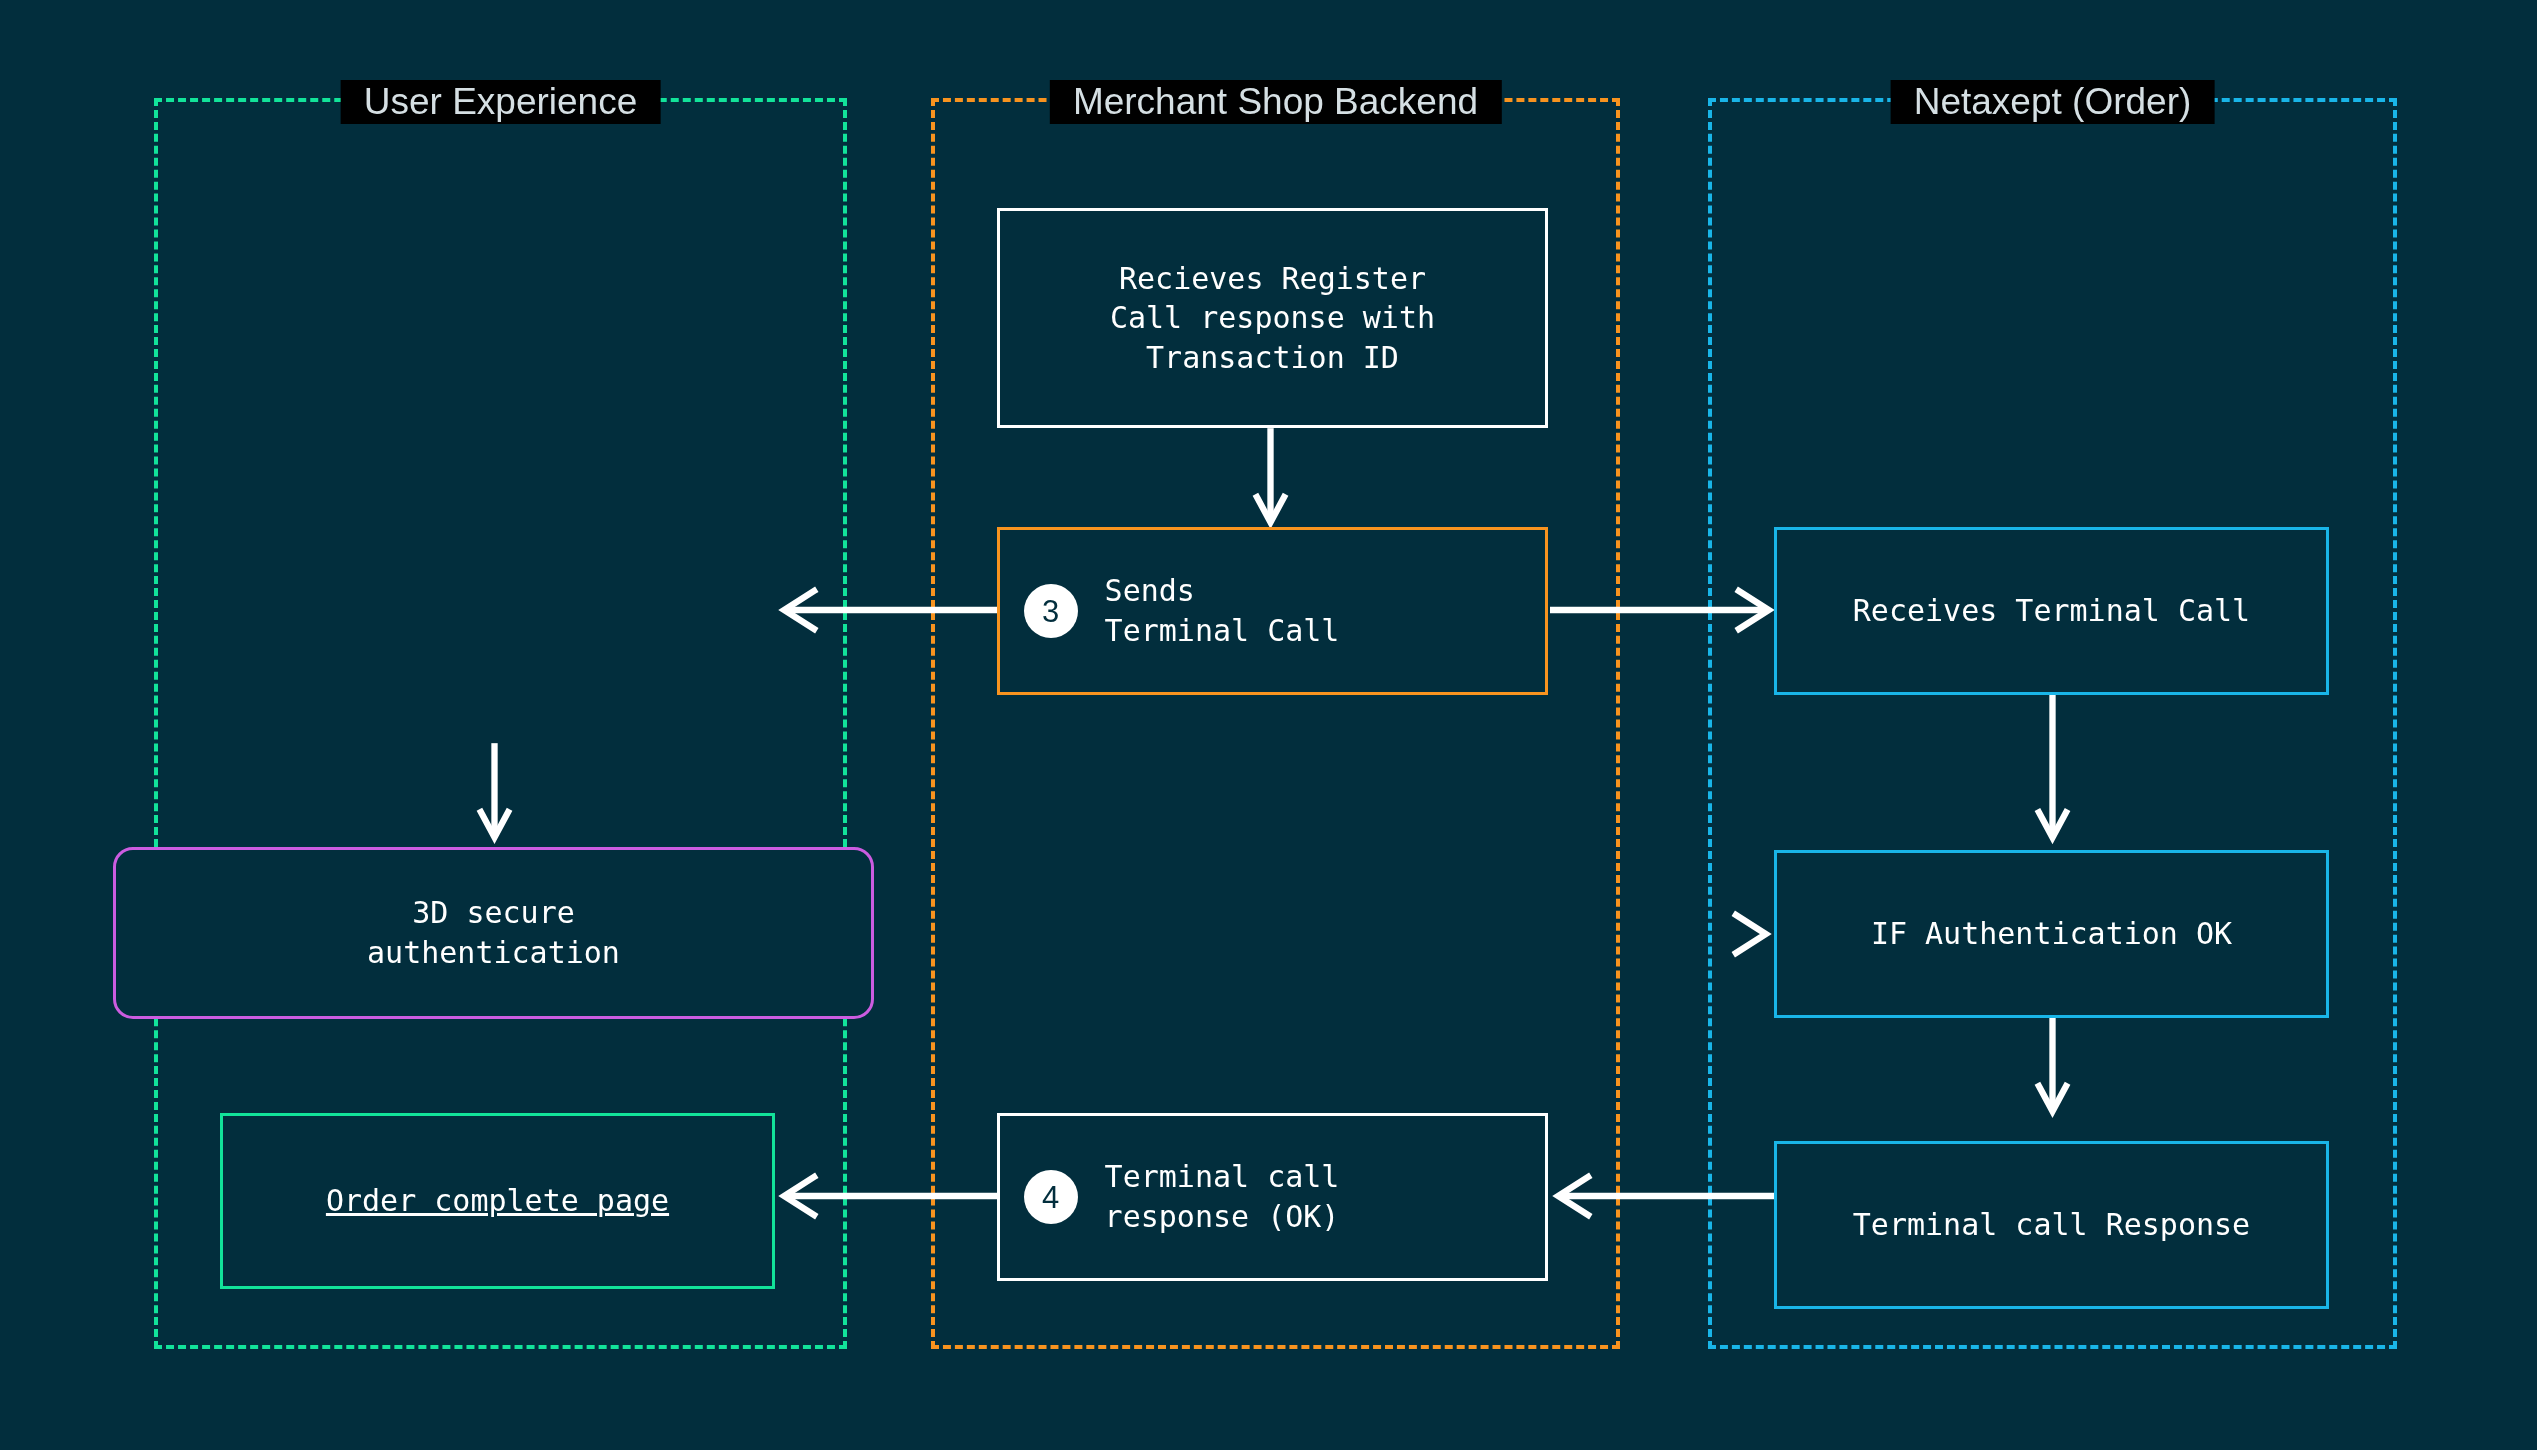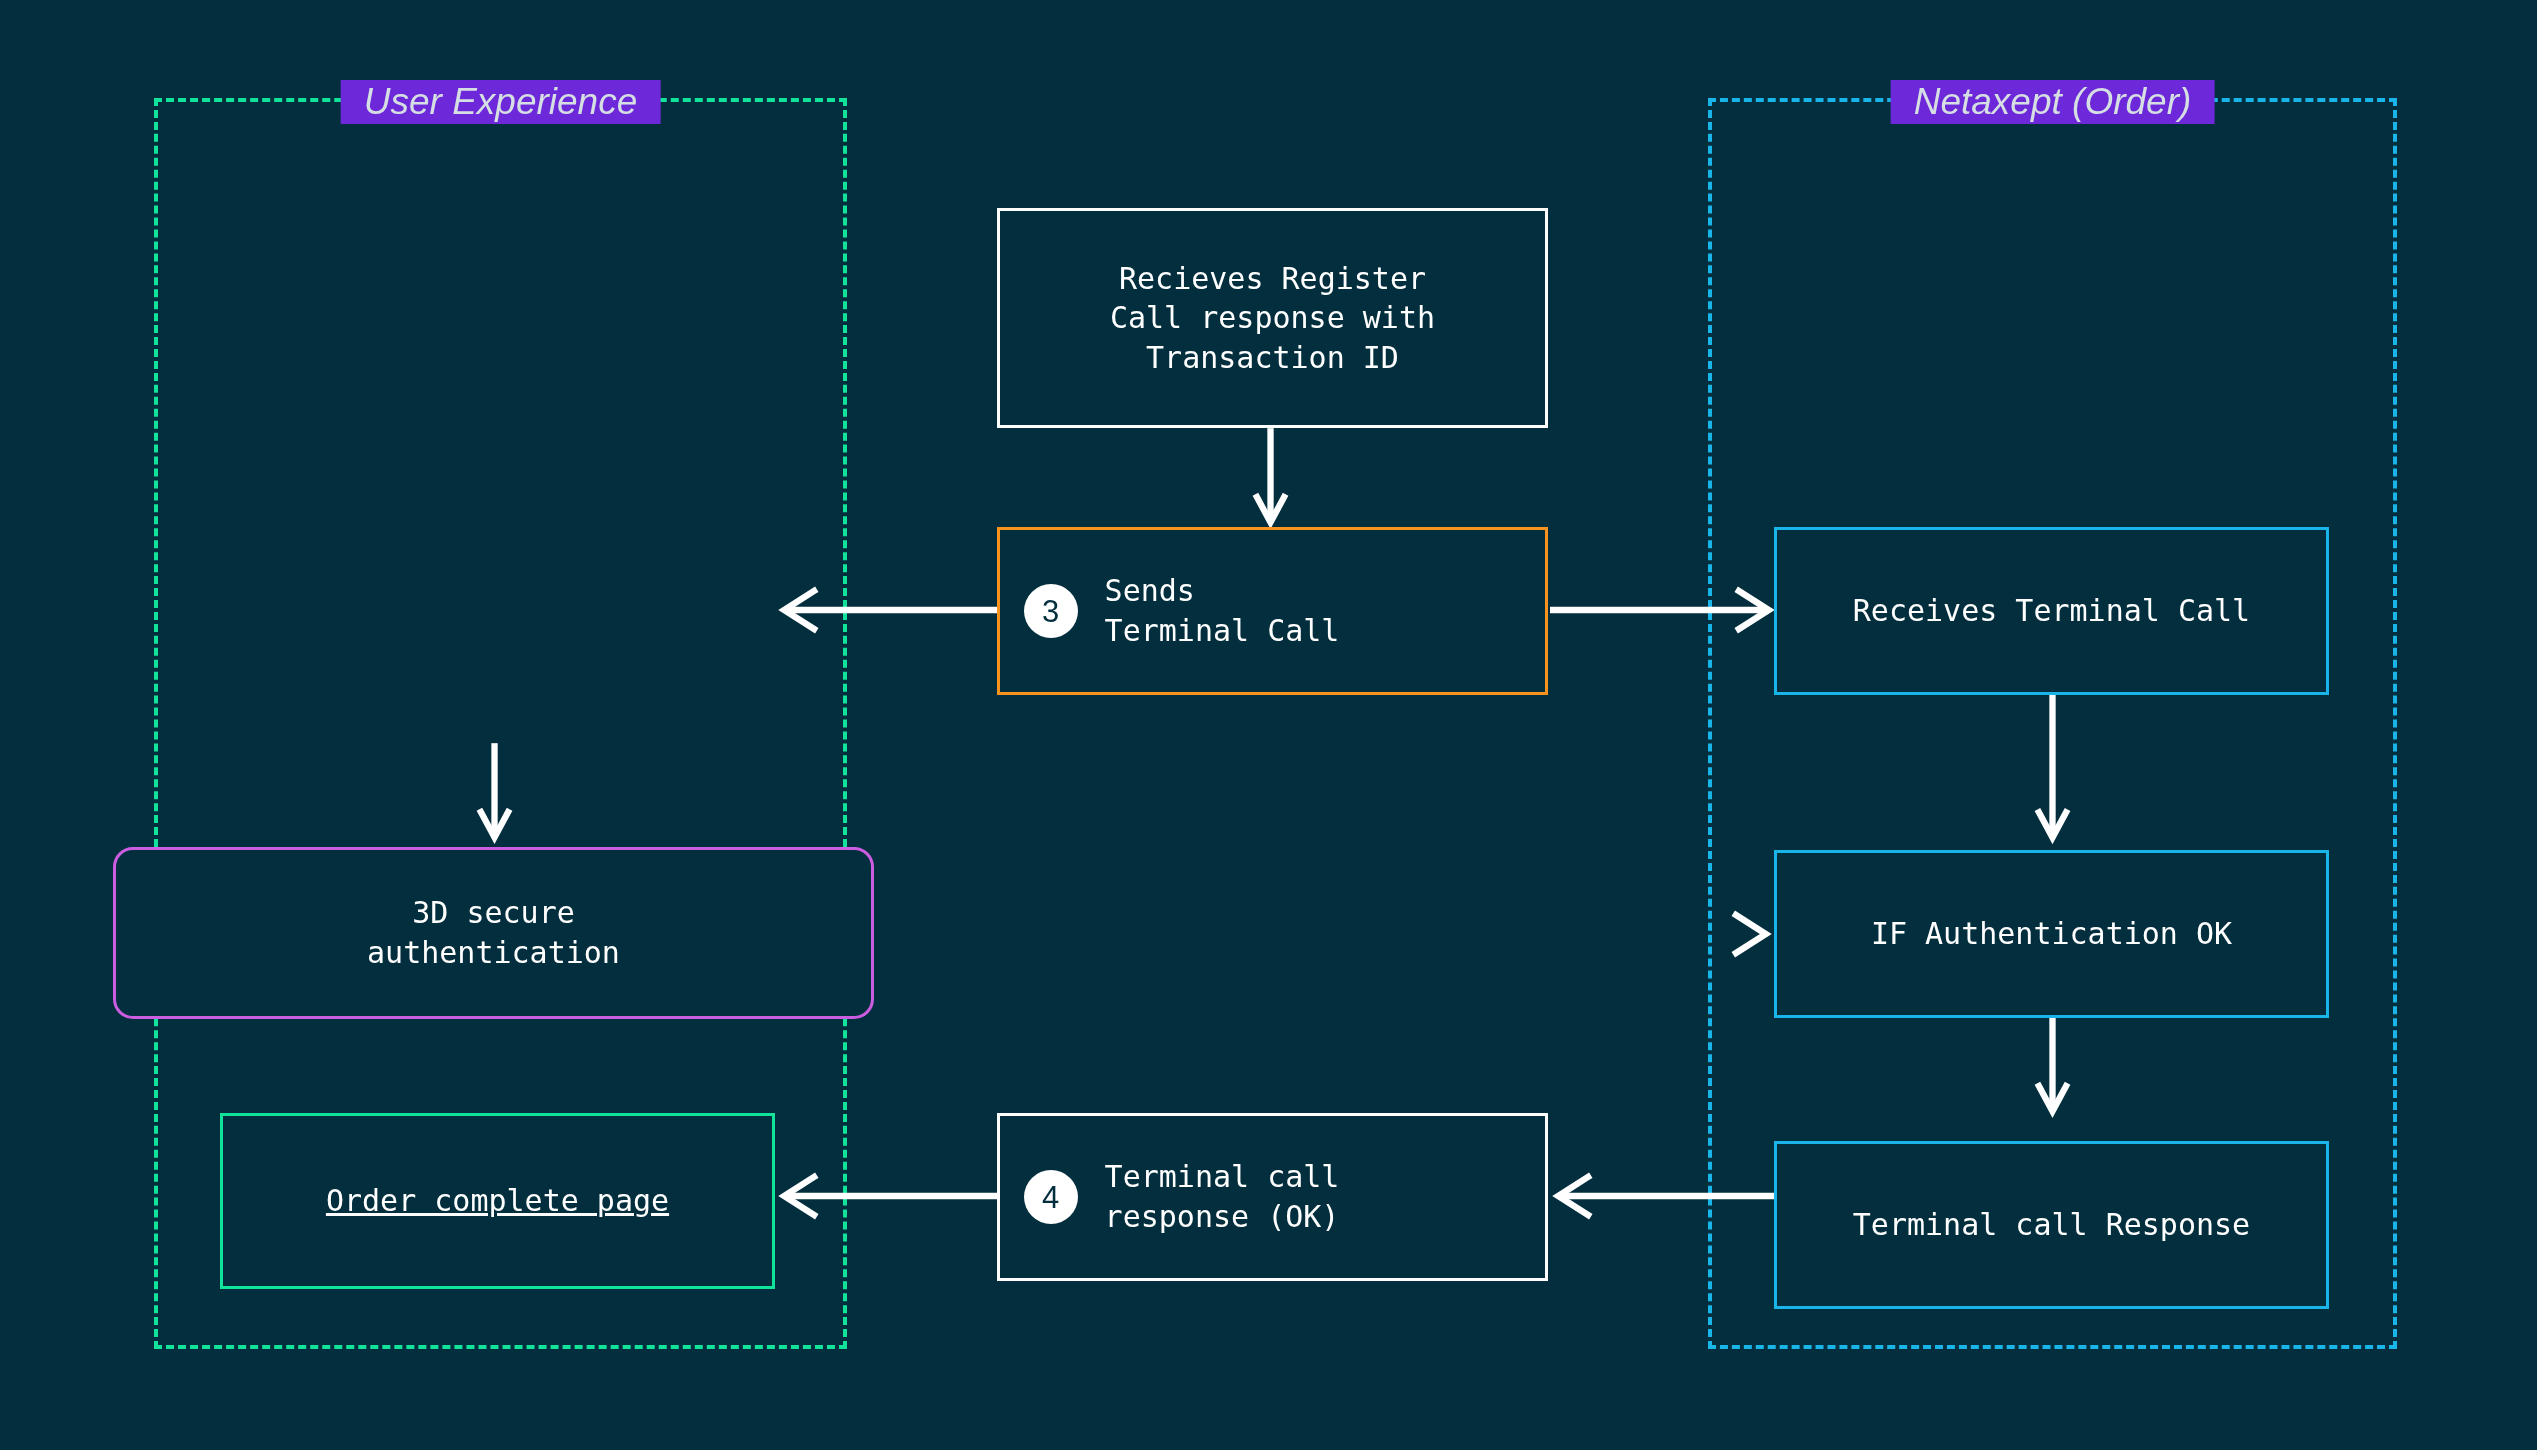--- a/index.html
+++ b/index.html
@@ -27,24 +27,23 @@
     box-sizing: border-box;
     border-width: 4.5px;
     border-style: dashed;
     background: transparent;
   }
   .lane-title {
     position: absolute;
     top: -22px;
     left: 50%;
     transform: translateX(-50%);
-    background: #6d28d9;
+    background: #000000;
     padding: 0 23.6px;
     font-family: "Liberation Sans", sans-serif;
-    font-style: italic;
     font-size: 37px;
     font-weight: 400;
     color: #d5dfe3;
     white-space: nowrap;
     line-height: 44px;
   }
 
   #lane-ux      { border-color: #12e39a; }
   #lane-backend { border-color: #f8931f; }
   #lane-server  { border-color: #19b5e8; }
@@ -102,20 +101,23 @@
 </style>
 </head>
 <body>
 
 <div id="stage">
 
   <div class="lane" id="lane-ux" style="left:154px; top:98px; width:693px; height:1251px;">
     <div class="lane-title">User Experience</div>
   </div>
 
+  <div class="lane" id="lane-backend" style="left:931px; top:98px; width:689px; height:1251px;">
+    <div class="lane-title">Merchant Shop Backend</div>
+  </div>
 
   <div class="lane" id="lane-server" style="left:1708px; top:98px; width:689px; height:1251px;">
     <div class="lane-title">Netaxept (Order)</div>
   </div>
 
   <div class="conn" style="left:1256px; top:428px; width:29px; height:100px;">
     <svg width="29" height="100" viewBox="0 0 32 110">
       <line x1="16" y1="0" x2="16" y2="100" stroke="#ffffff" stroke-width="7"></line>
       <polyline points="1,76 16,104 31,76" fill="none" stroke="#ffffff" stroke-width="7" stroke-linecap="square" stroke-linejoin="miter"></polyline>
     </svg>

